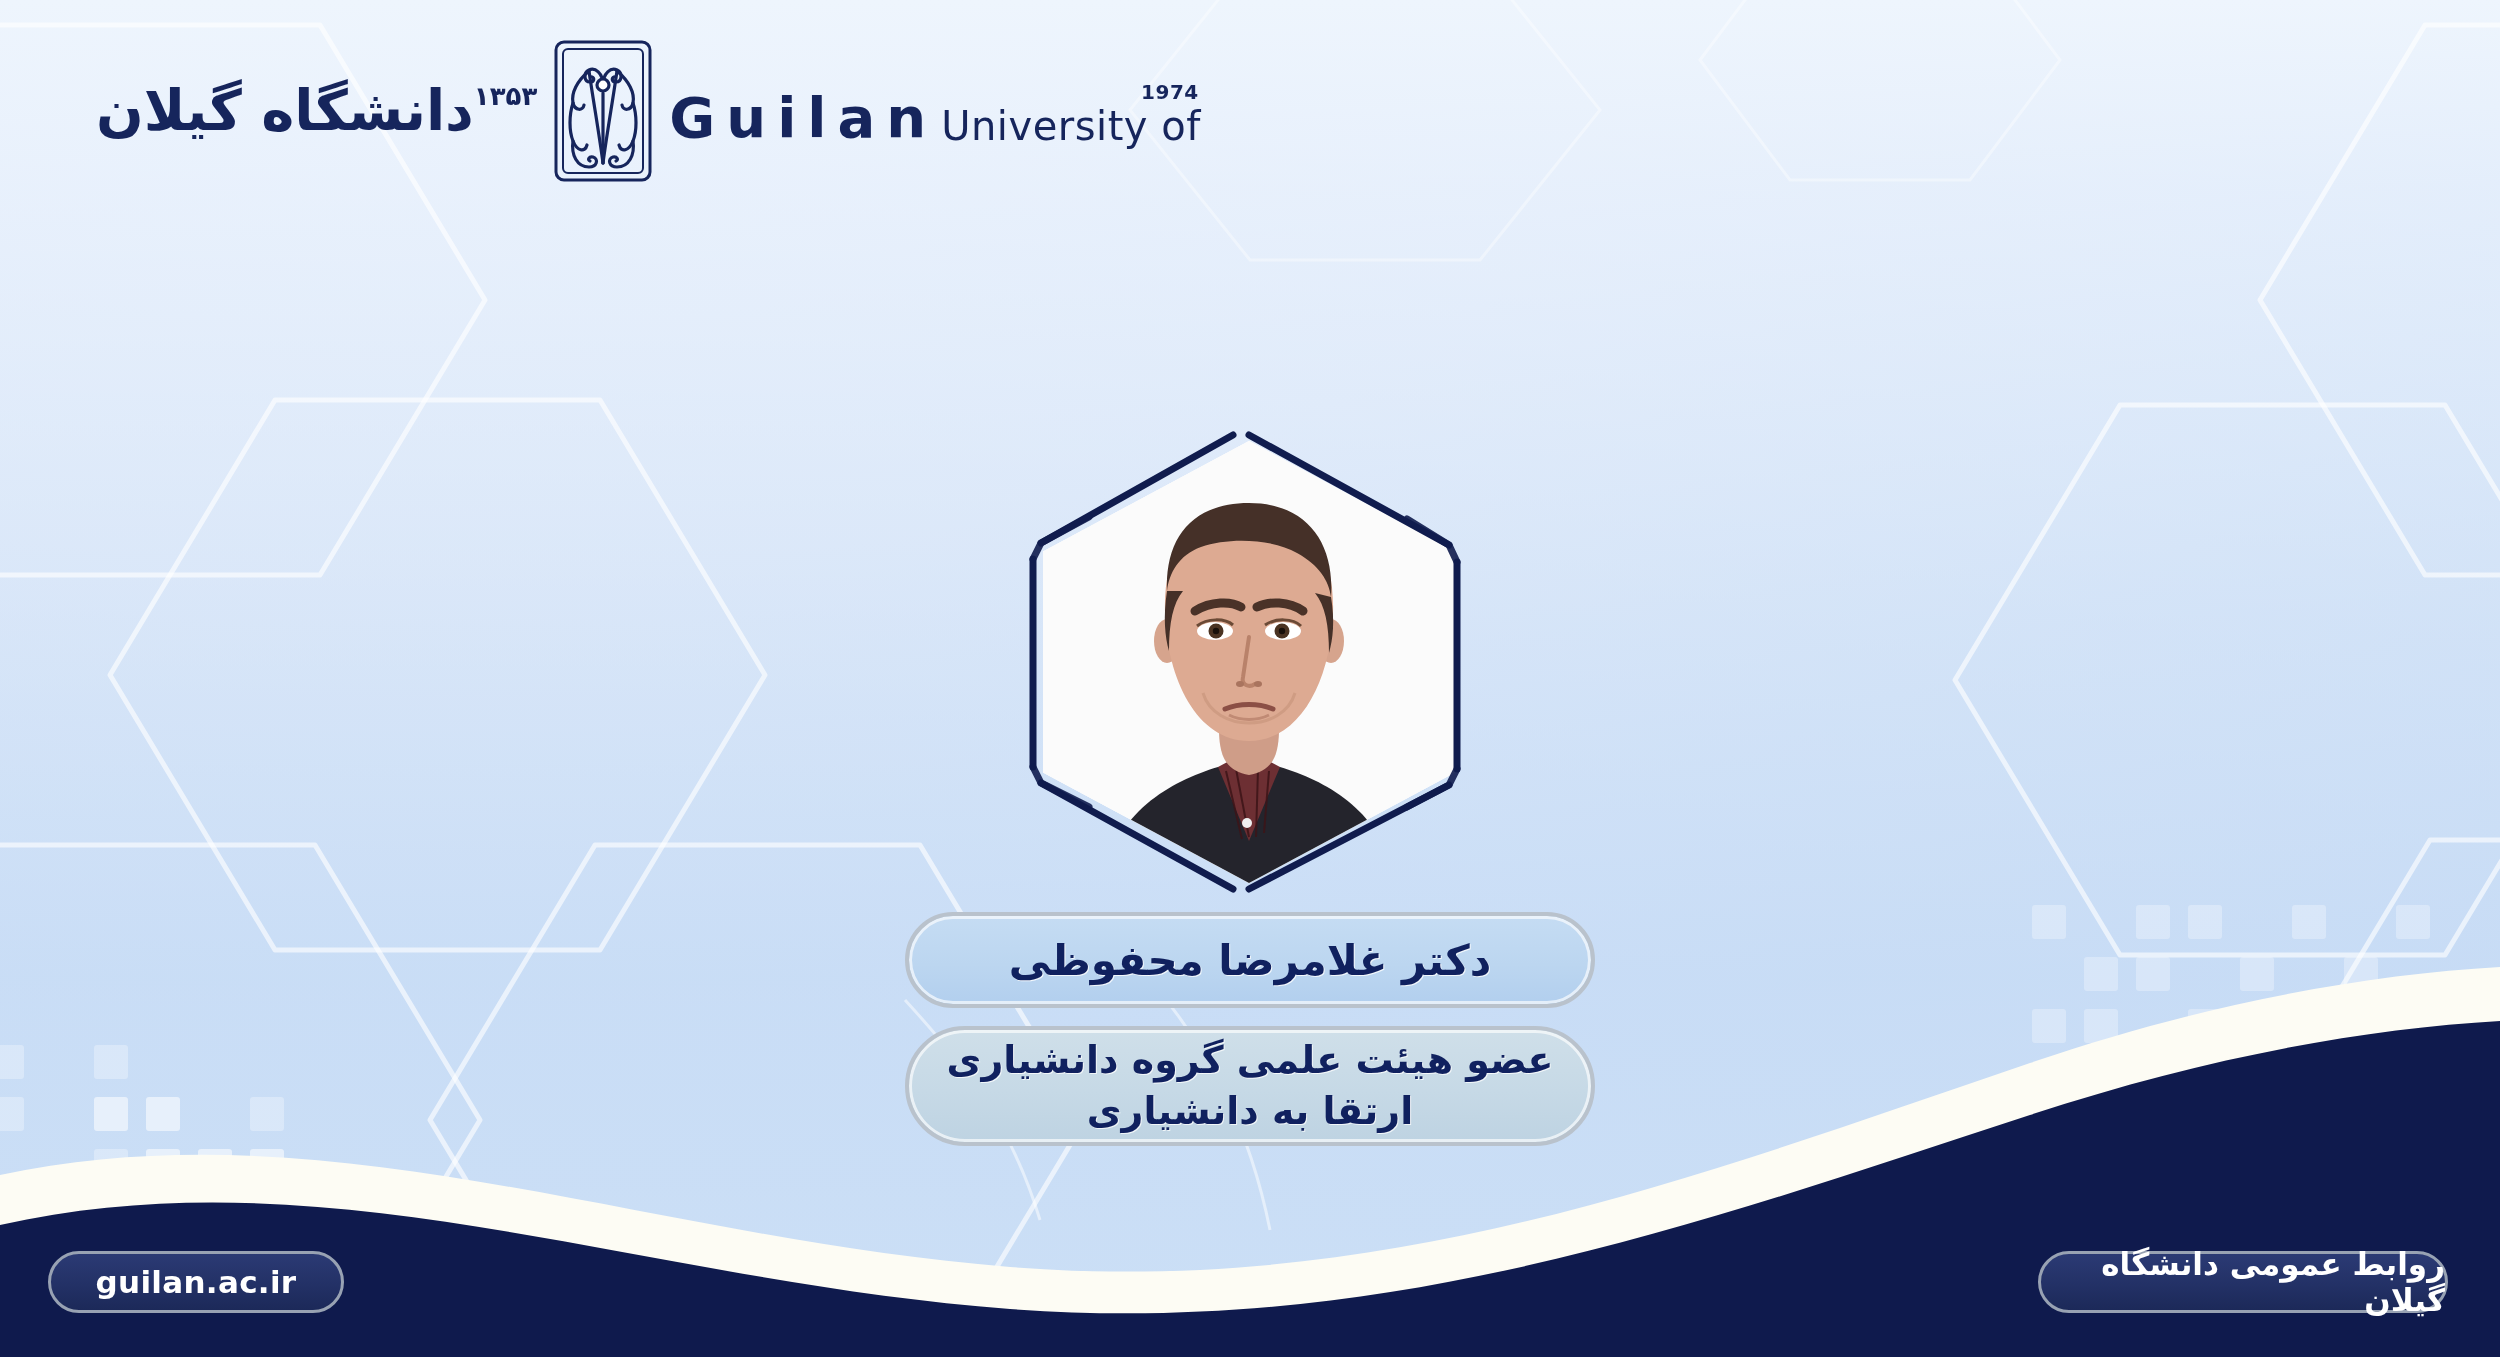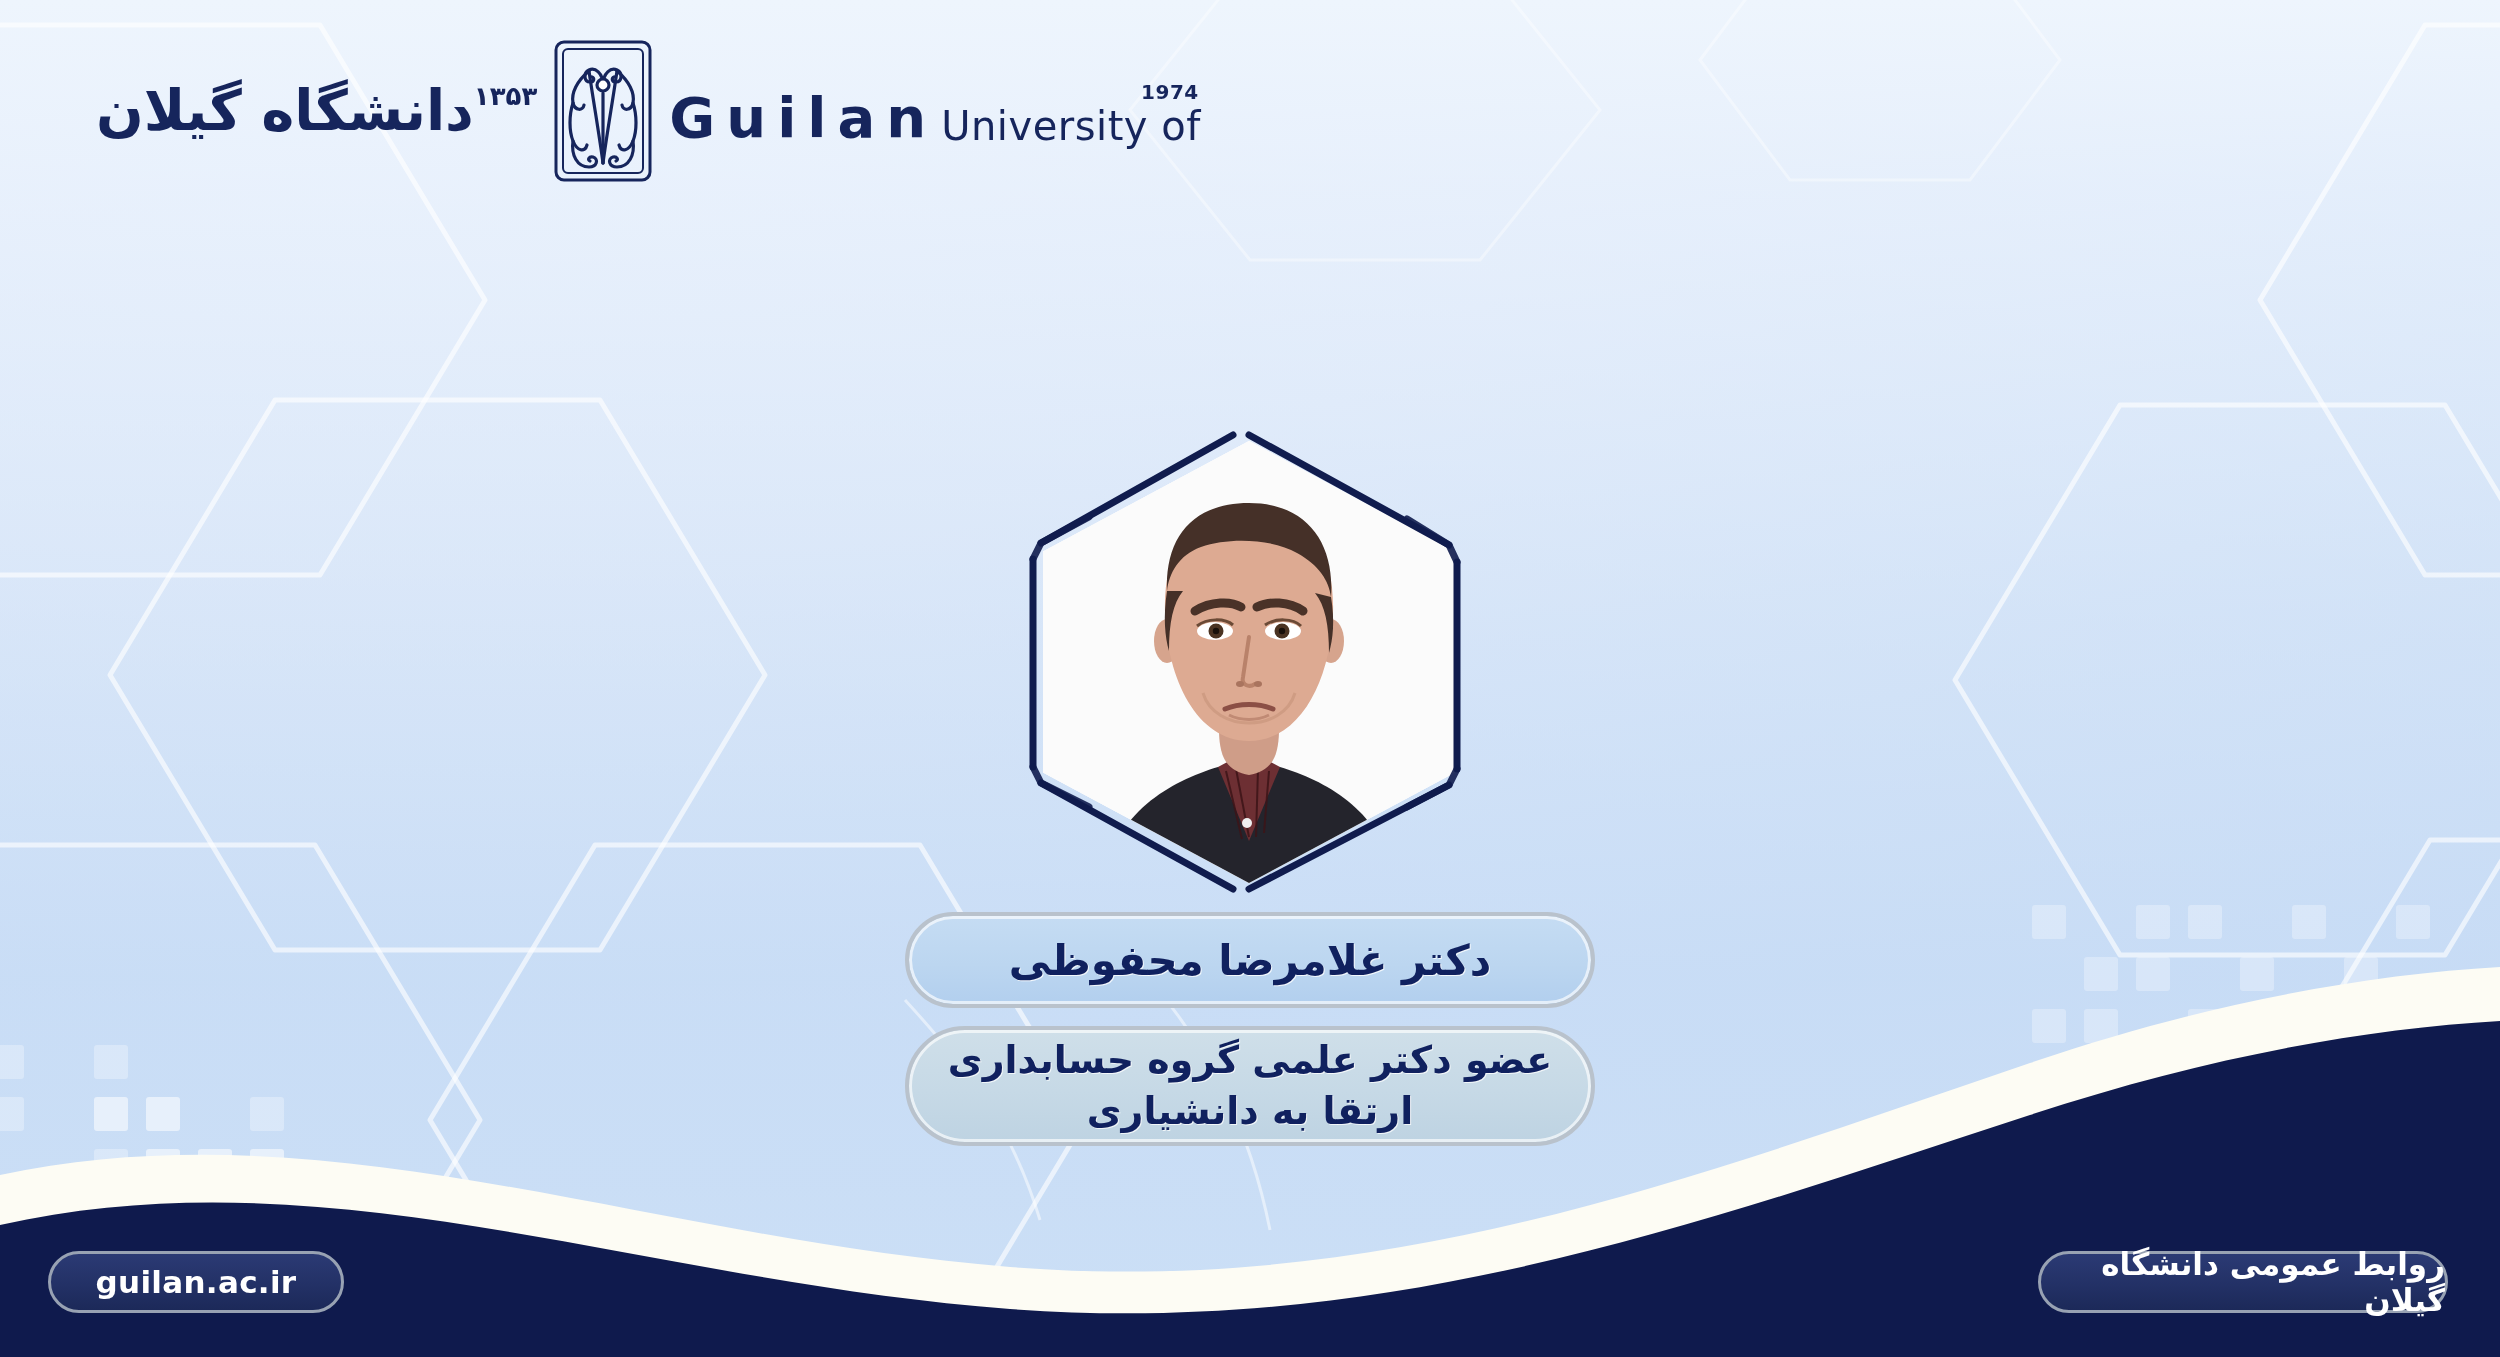--- a/index.html
+++ b/index.html
@@ -331,21 +331,21 @@
         <path d="M438 342 L430 358 L388 380"></path>
         <path d="M70 380 L22 356 L14 340"></path>
         <path d="M14 132 L22 116 L70 90"></path>
       </g>
     </svg>
   </div>
 
   <div class="pill" id="name-pill">دکتر غلامرضا محفوظی</div>
 
   <div class="pill" id="info-pill">
-    <div>عضو دکتر علمی گروه حسابداری</div>
+    <div>عضو هیئت علمی گروه دانشیاری</div>
     <div>ارتقا به دانشیاری</div>
   </div>
 
   <svg class="wave" viewBox="0 0 2500 420" preserveAspectRatio="none">
     <path d="M0 238 C 330 168, 640 300, 1010 330 C 1390 360, 1700 238, 2030 126 C 2200 68, 2360 38, 2500 30 L2500 420 L0 420 Z" fill="#fdfcf4"></path>
     <path d="M0 288 C 330 214, 640 344, 1010 372 C 1390 400, 1700 286, 2030 178 C 2200 122, 2360 92, 2500 84 L2500 420 L0 420 Z" fill="#0f1a4d"></path>
   </svg>
 
   <div class="badge" id="url-badge">
     <span>guilan.ac.ir</span>

